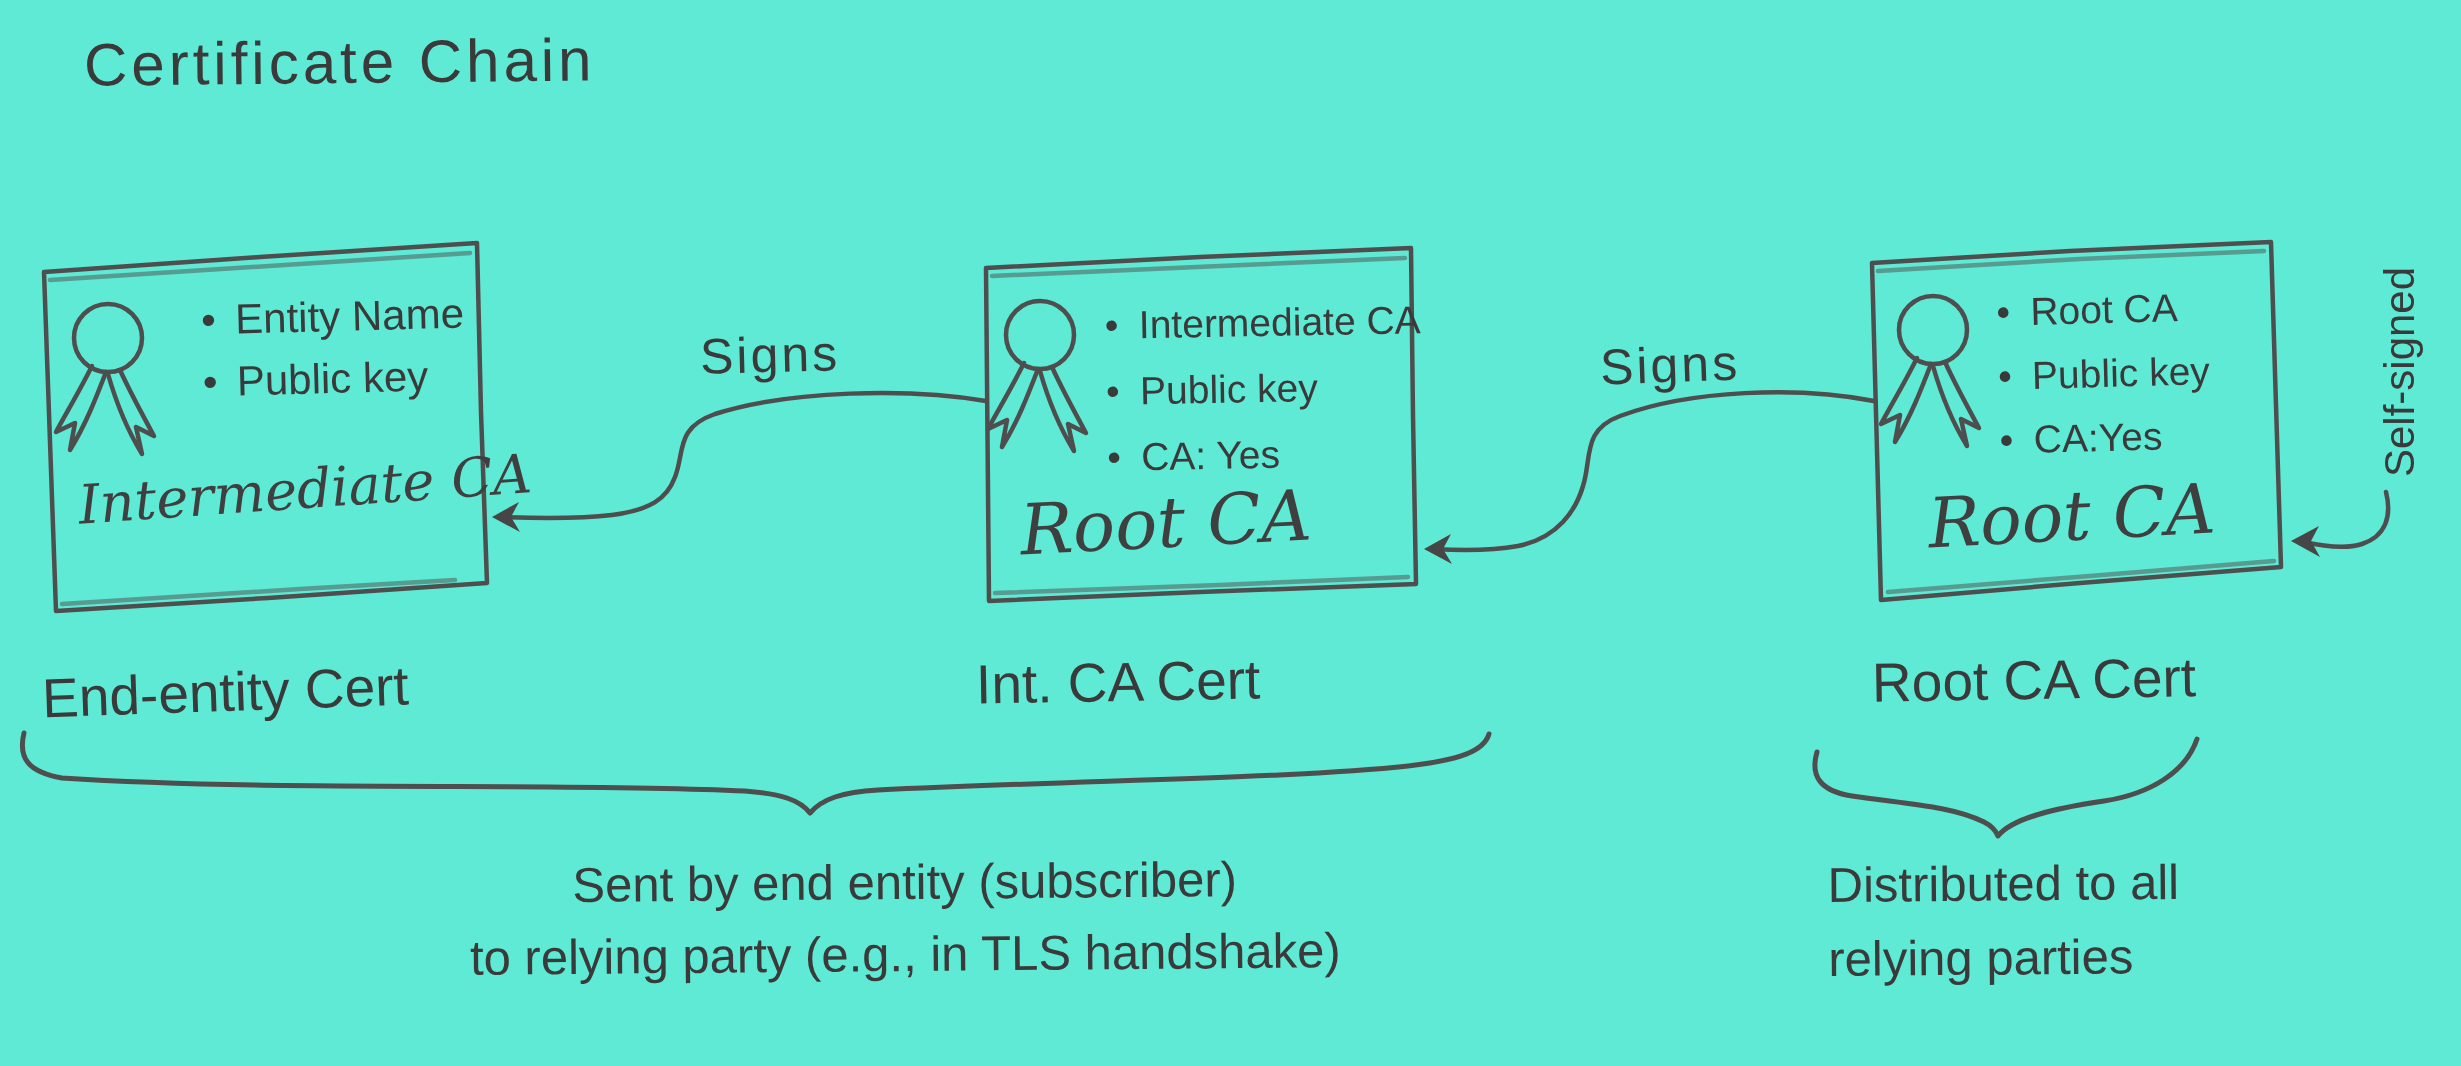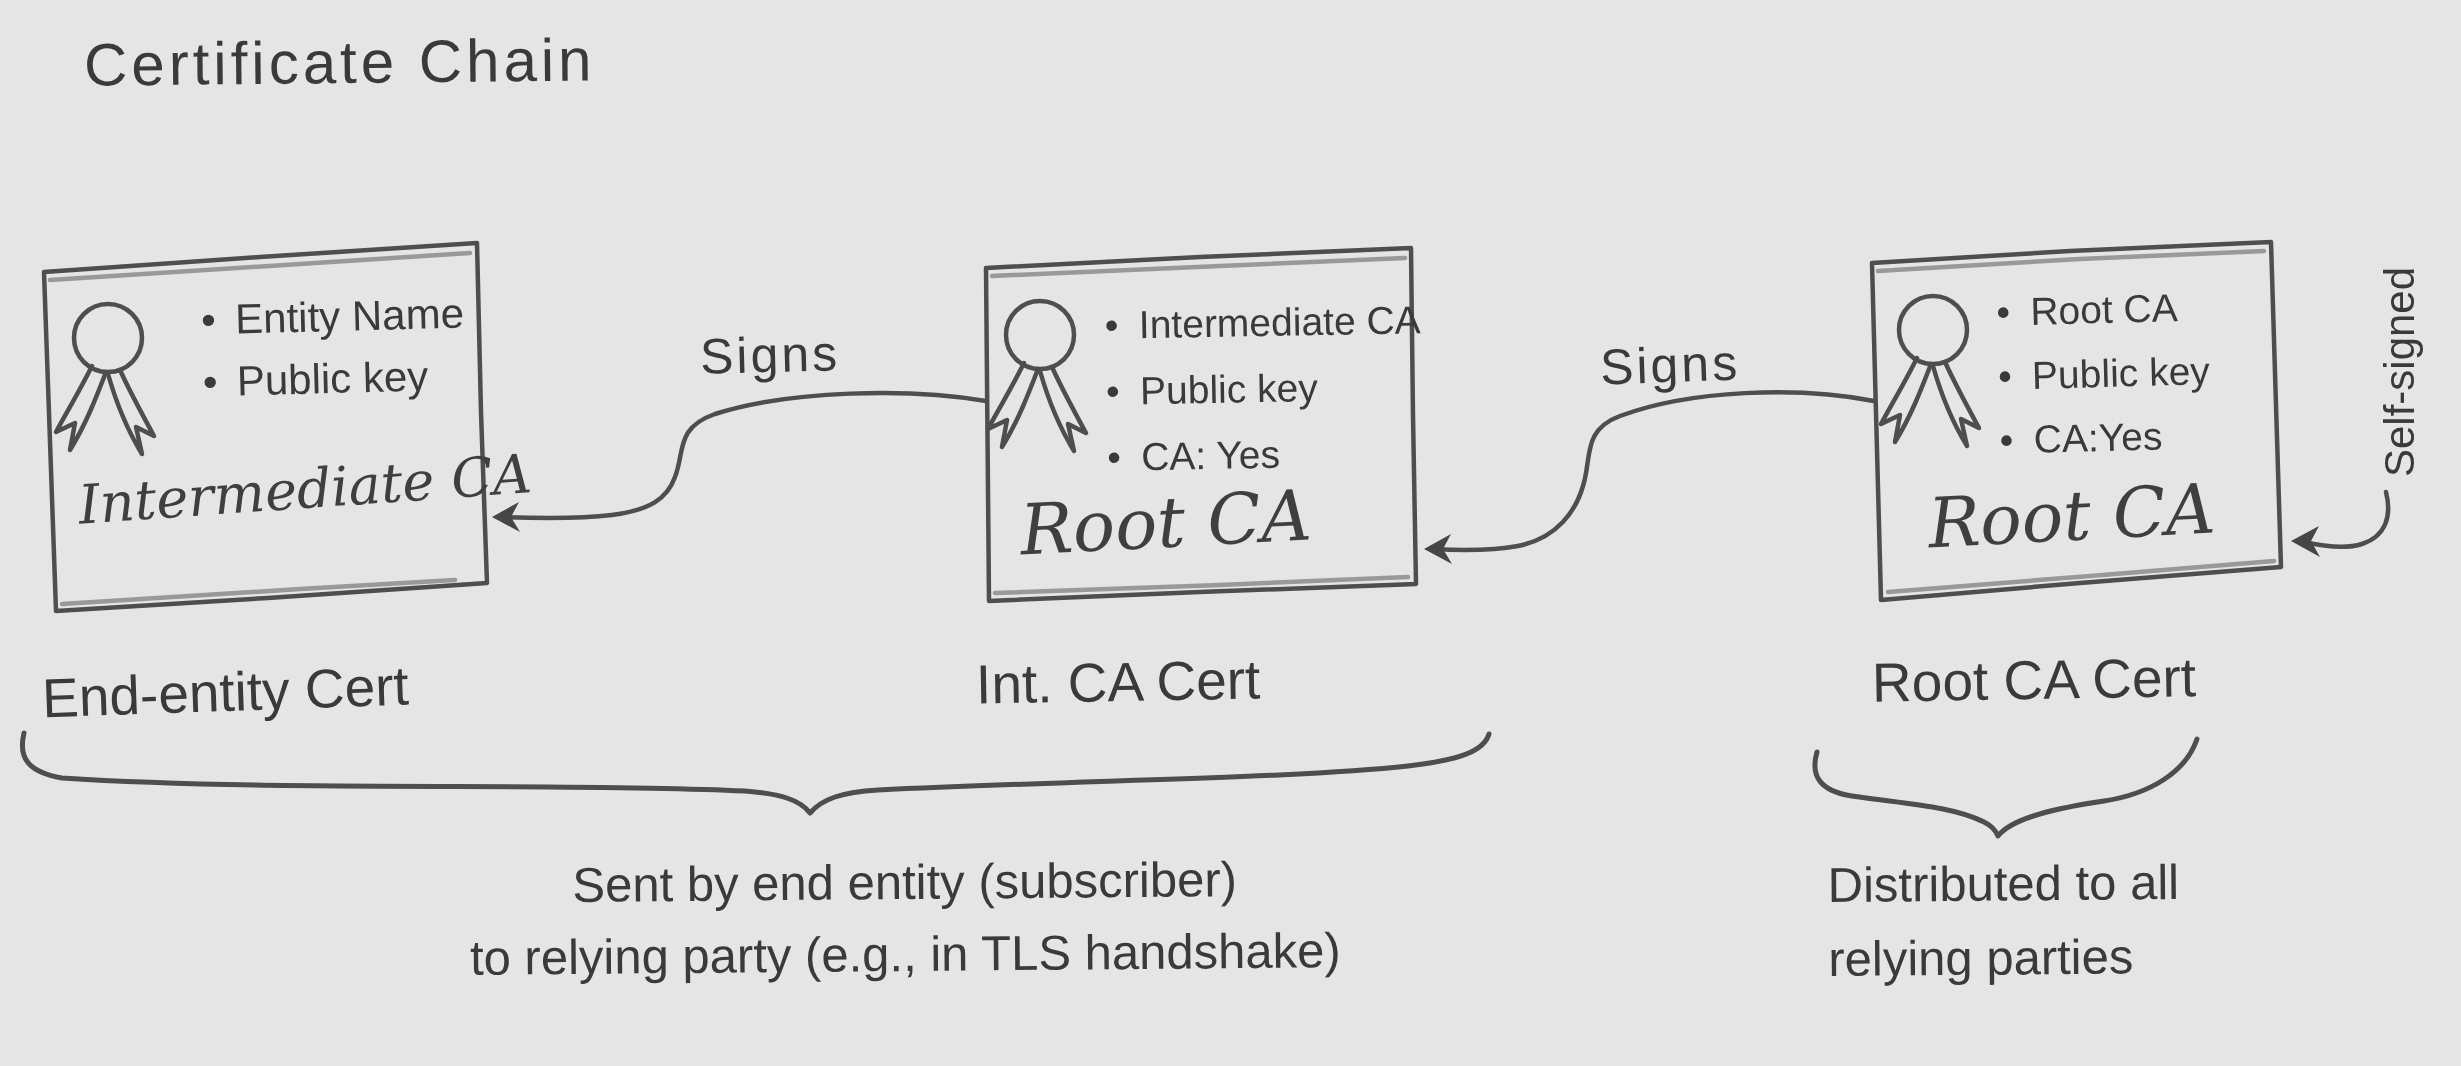--- a/index.html
+++ b/index.html
@@ -1,19 +1,19 @@
 <!DOCTYPE html>
 <html><head>
 <meta charset="utf-8">
 <style>
   html,body{margin:0;padding:0;background:#ffffff;}
   #stage{
     position:relative;
     width:2461px;height:1066px;
-    background:#e5e5e5;
+    background:#5eead4;
     overflow:hidden;
     font-family:"Liberation Sans", sans-serif;
     color:#3a3a3a;
   }
   #sketch{position:absolute;left:0;top:0;width:2461px;height:1066px;}
   .txt{position:absolute;white-space:nowrap;color:#3a3a3a;}
   .title{
     left:84px;top:28px;font-size:60px;letter-spacing:4px;
     transform:rotate(-0.6deg);font-weight:500;
   }

